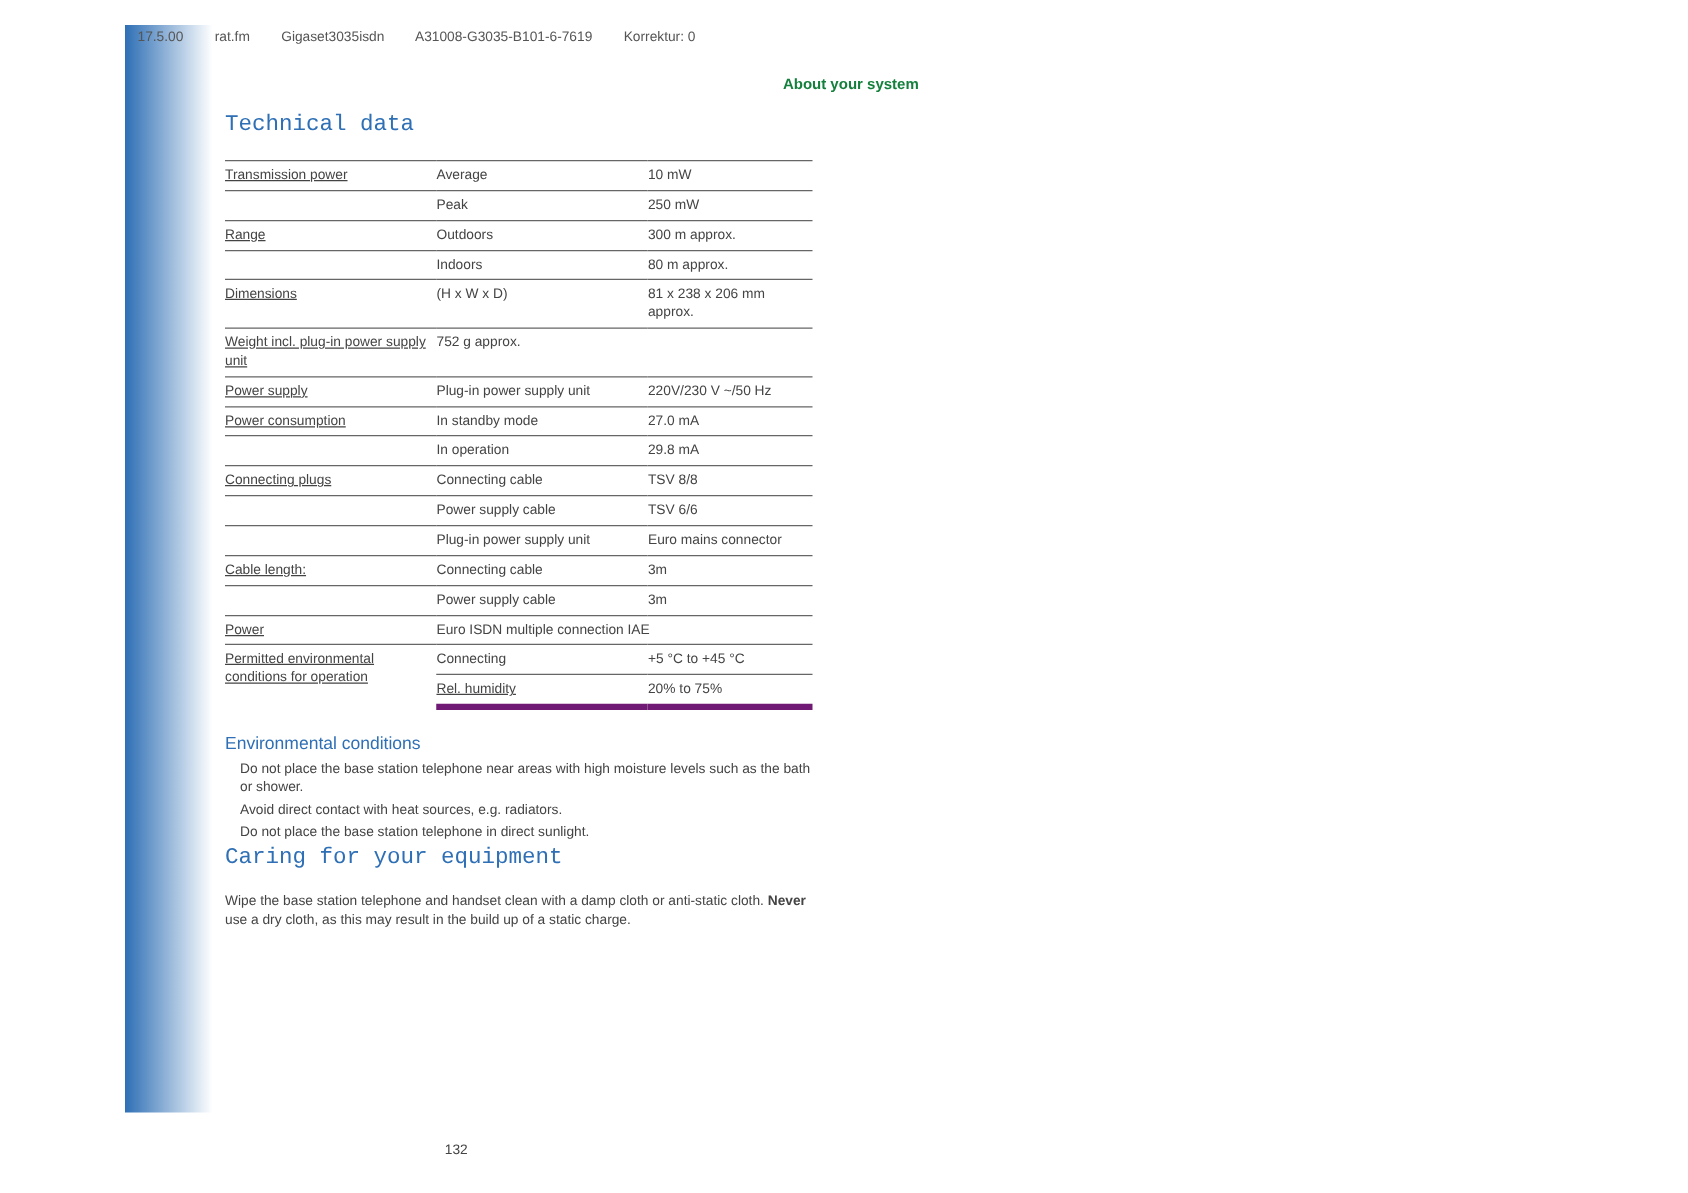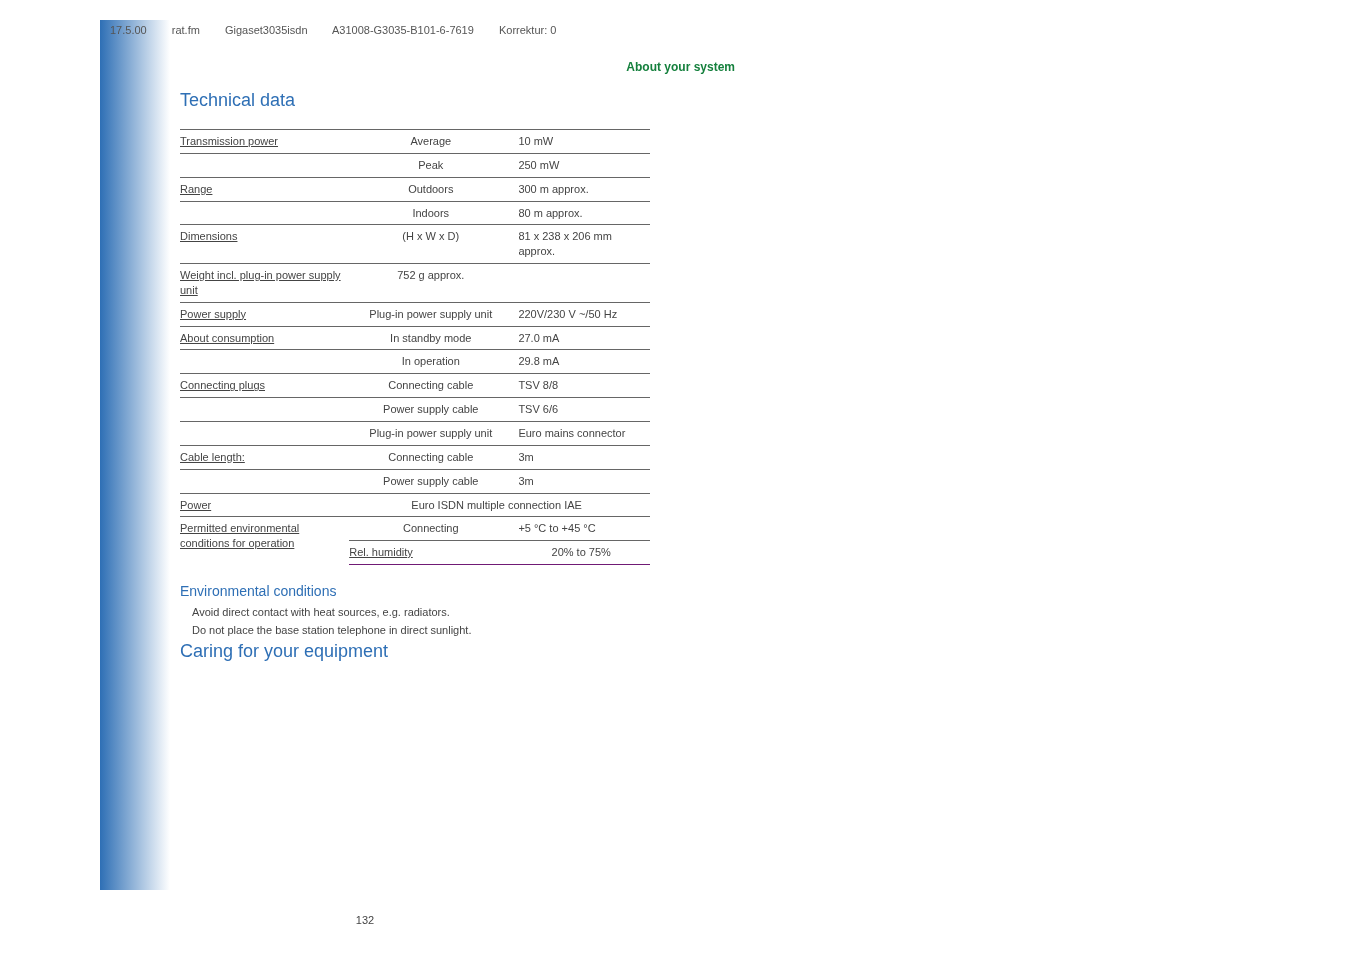--- a/index.html
+++ b/index.html
@@ -40,42 +40,43 @@
     position: absolute;
     left: 180px;
     top: 90px;
     width: 470px;
   }
   h2.blue {
     color: #2e6fb5;
     font-size: 18px;
     font-weight: normal;
     margin: 0 0 18px 0;
+    font-family: Liberation Mono, monospace;
   }
   h3.blue {
     color: #2e6fb5;
     font-size: 14px;
     font-weight: normal;
     margin: 18px 0 6px 0;
   }
   table.tech {
     width: 100%;
     border-collapse: collapse;
     font-size: 11px;
     color: #444;
   }
   table.tech td {
     border-top: 1px solid #666;
     padding: 4px 6px 4px 0;
     vertical-align: top;
     line-height: 1.35;
   }
-  table.tech tr.last td { border-bottom: 1px solid #701a75; }
+  table.tech tr.last td { border-bottom: 5px solid #701a75; }
   table.tech td:nth-child(1) { width: 36%; text-decoration: underline; }
-  table.tech td:nth-child(2) { width: 34%; text-align: center; }
+  table.tech td:nth-child(2) { width: 34%; }
   table.tech td:nth-child(3) { width: 30%; }
   .para {
     font-size: 11px;
     color: #444;
     line-height: 1.35;
     margin: 3px 0 3px 12px;
   }
   .para-flat {
     font-size: 11px;
     color: #444;
@@ -142,21 +143,21 @@
           <td>Weight incl. plug-in power supply unit</td>
           <td>752 g approx.</td>
           <td></td>
         </tr>
         <tr>
           <td>Power supply</td>
           <td>Plug-in power supply unit</td>
           <td>220V/230 V ~/50 Hz</td>
         </tr>
         <tr>
-          <td>About consumption</td>
+          <td>Power consumption</td>
           <td>In standby mode</td>
           <td>27.0 mA</td>
         </tr>
         <tr>
           <td></td>
           <td>In operation</td>
           <td>29.8 mA</td>
         </tr>
         <tr>
           <td>Connecting plugs</td>
@@ -194,21 +195,25 @@
         </tr>
         <tr class="last">
           <td>Rel. humidity</td>
           <td>20% to 75%</td>
         </tr>
       </tbody>
   </table>
 
   <h3 class="blue">Environmental conditions</h3>
   <div id="env-bullets">
+      <p class="para">Do not place the base station telephone near areas with high moisture levels such as the bath or shower.</p>
       <p class="para">Avoid direct contact with heat sources, e.g. radiators.</p>
       <p class="para">Do not place the base station telephone in direct sunlight.</p>
     </div>
 
   <h2 class="blue" style="">Caring for your equipment</h2>
+  <p class="para-flat">
+    <span>Wipe the base station telephone and handset clean with a damp cloth or anti-static cloth. </span><b>Never</b><span> use a dry cloth, as this may result in the build up of a static charge.</span>
+  </p>
 
 </div>
 
 <div class="page-num">132</div>
 
 </body></html>

